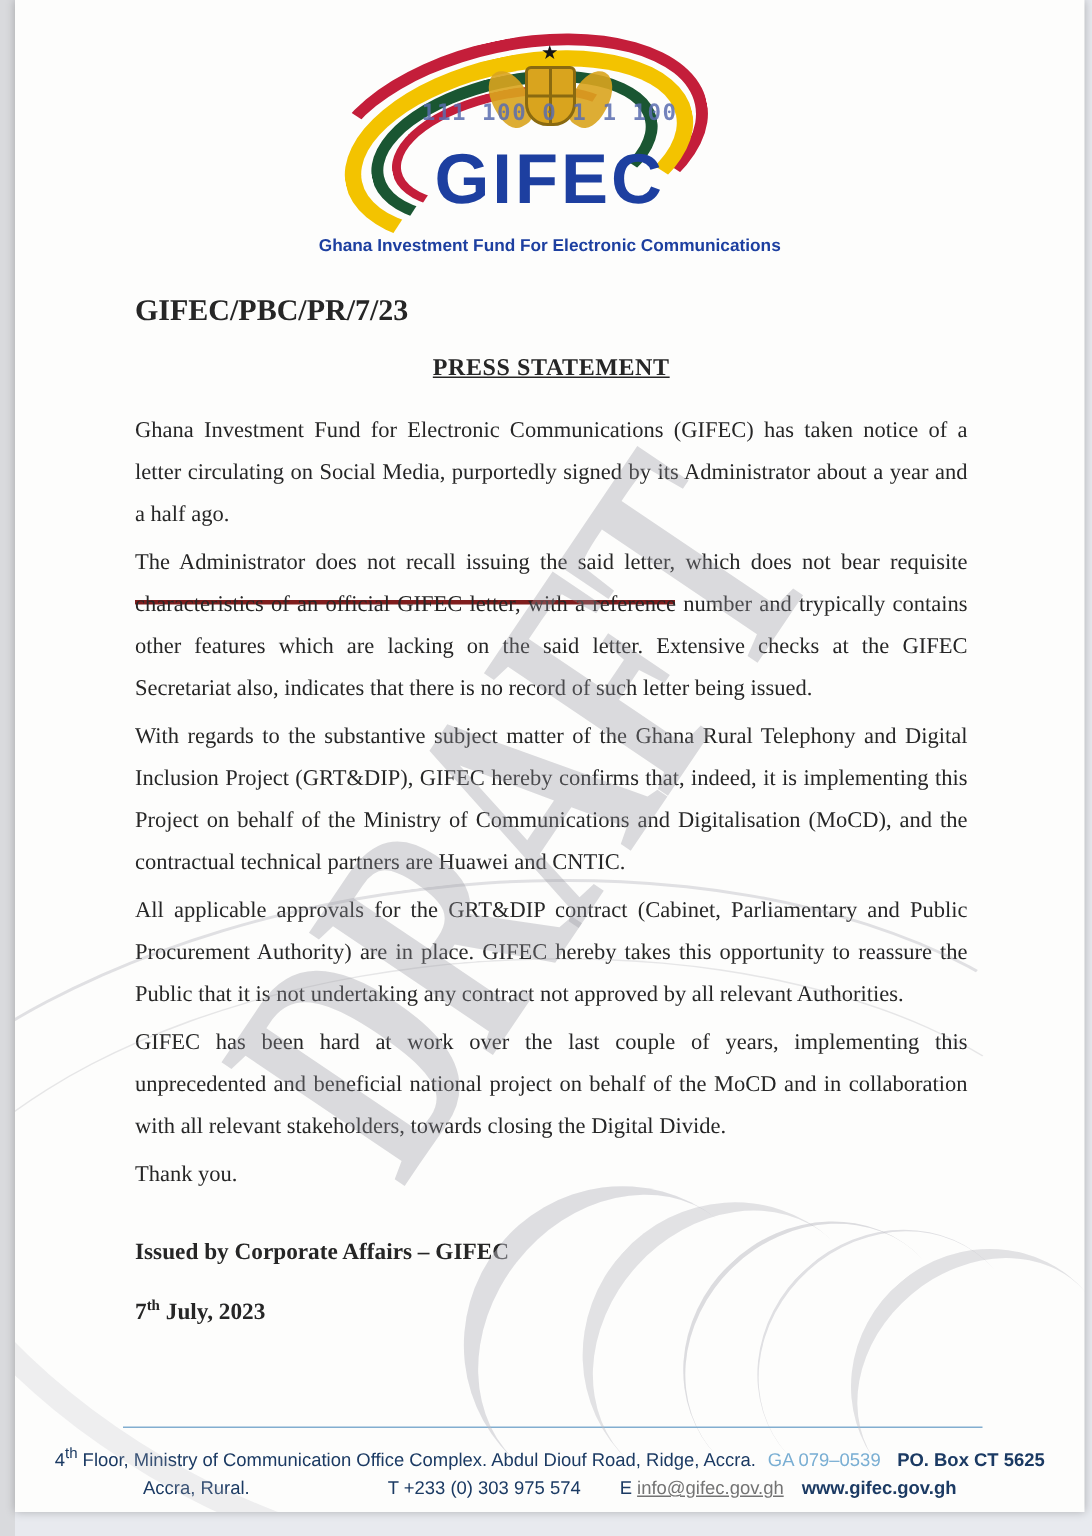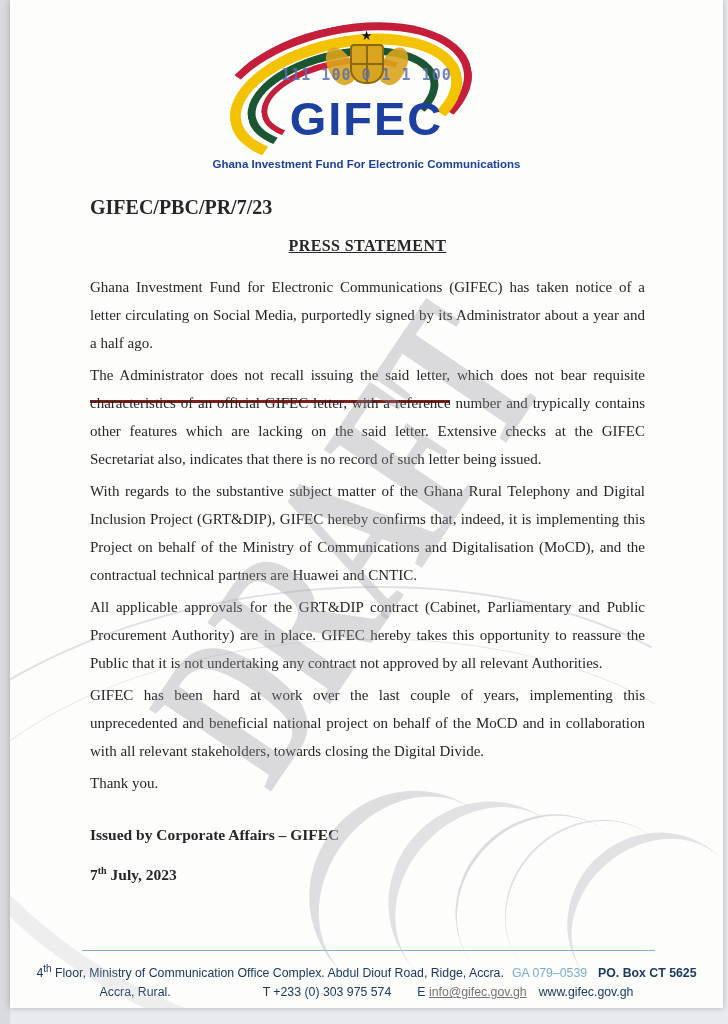--- a/index.html
+++ b/index.html
@@ -76,21 +76,21 @@
   
   .footer{position:absolute;left:0;right:0;bottom:6px;z-index:1;
     font-family:"Liberation Sans",sans-serif;color:#1b3a63;}
   .footer-rule{border-top:1.5px solid #82aed0;margin:0 68px 8px 72px;}
   .footer-line{text-align:center;font-size:12.3px;line-height:19px;}
   .ga-code{color:#79aed3;margin:0 8px;}
   .po-box{margin-left:3px;font-weight:bold;}
   .city{margin-right:92px;}
   .phone{margin-right:26px;}
   .email-link{color:#737373;text-decoration:underline;}
-  .website{margin-left:12px;}
+  .website{margin-left:12px;font-weight:bold;}
 </style>
 </head>
 <body>
 
 <div class="page">
 
   <div class="wm-layer">
     <div class="swoosh sw1"></div>
     <div class="swoosh sw2"></div>
     <div class="swoosh sw3"></div>

